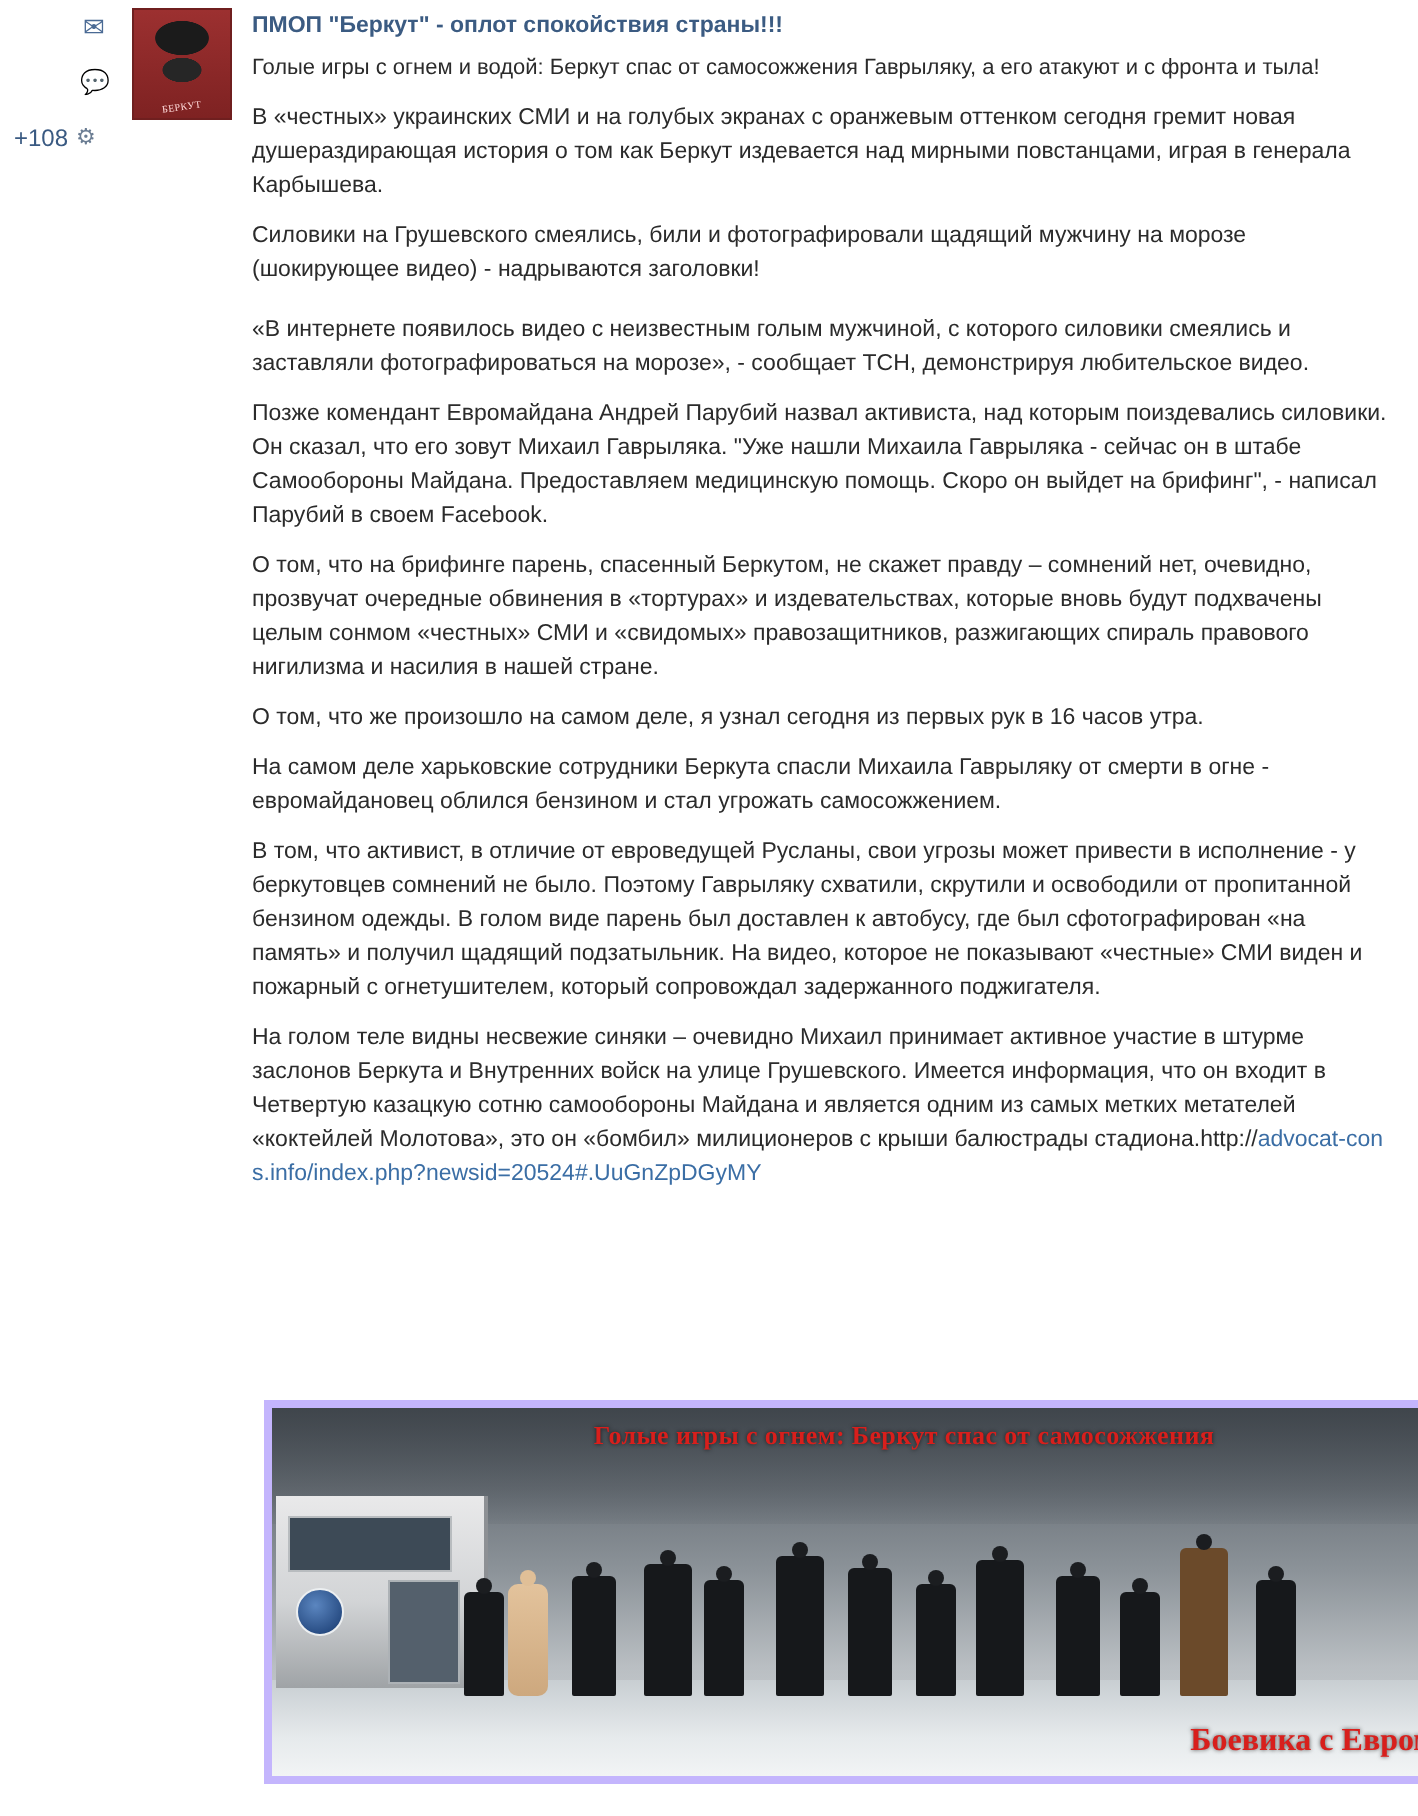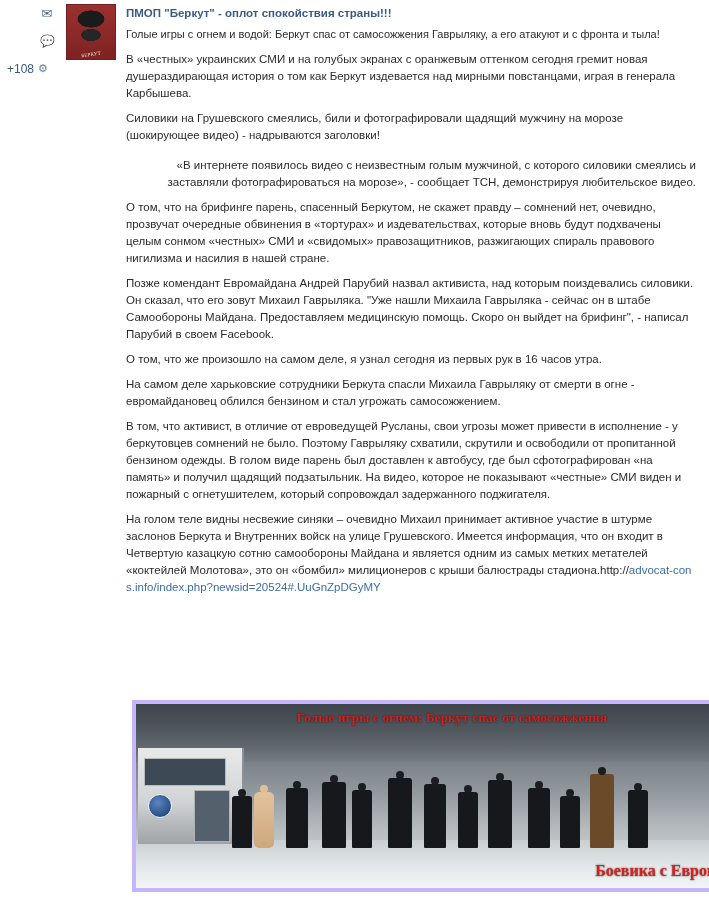--- a/index.html
+++ b/index.html
@@ -118,21 +118,20 @@
   }
   .para {
     margin: 8px 0 0 0;
     font-size: 11.5px;
     color: #2b2b2b;
     line-height: 17px;
     text-align: left;
   }
   .para.tight {
     margin-top: 13px;
-    text-align: right;
   }
   a.link {
     color: #3b6ea5;
     text-decoration: none;
     word-break: break-all;
   }
 
   
   .photo-wrap {
     position: absolute;
@@ -275,22 +274,22 @@
     <div class="avatar-text">БЕРКУТ</div>
   </div>
 
   <div class="content">
     <div class="post-title">ПМОП "Беркут" - оплот спокойствия страны!!!</div>
     <div class="post-subtitle">Голые игры с огнем и водой: Беркут спас от самосожжения Гаврыляку, а его атакуют и с фронта и тыла!</div>
 
     <p class="para">В «честных» украинских СМИ и на голубых экранах с оранжевым оттенком сегодня гремит новая душераздирающая история о том как Беркут издевается над мирными повстанцами, играя в генерала Карбышева.</p>
     <p class="para">Силовики на Грушевского смеялись, били и фотографировали щадящий мужчину на морозе (шокирующее видео) - надрываются заголовки!</p>
     <p class="para tight">«В интернете появилось видео с неизвестным голым мужчиной, с которого силовики смеялись и заставляли фотографироваться на морозе», - сообщает ТСН, демонстрируя любительское видео.</p>
+    <p class="para">Позже комендант Евромайдана Андрей Парубий назвал активиста, над которым поиздевались силовики. Он сказал, что его зовут Михаил Гаврыляка. "Уже нашли Михаила Гаврыляка - сейчас он в штабе Самообороны Майдана. Предоставляем медицинскую помощь. Скоро он выйдет на брифинг", - написал Парубий в своем Facebook.</p>
     <p class="para">О том, что на брифинге парень, спасенный Беркутом, не скажет правду – сомнений нет, очевидно, прозвучат очередные обвинения в «тортурах» и издевательствах, которые вновь будут подхвачены целым сонмом «честных» СМИ и «свидомых» правозащитников, разжигающих спираль правового нигилизма и насилия в нашей стране.</p>
-    <p class="para">Позже комендант Евромайдана Андрей Парубий назвал активиста, над которым поиздевались силовики. Он сказал, что его зовут Михаил Гаврыляка. "Уже нашли Михаила Гаврыляка - сейчас он в штабе Самообороны Майдана. Предоставляем медицинскую помощь. Скоро он выйдет на брифинг", - написал Парубий в своем Facebook.</p>
     <p class="para">О том, что же произошло на самом деле, я узнал сегодня из первых рук в 16 часов утра.</p>
     <p class="para">На самом деле харьковские сотрудники Беркута спасли Михаила Гаврыляку от смерти в огне - евромайдановец облился бензином и стал угрожать самосожжением.</p>
     <p class="para">В том, что активист, в отличие от евроведущей Русланы, свои угрозы может привести в исполнение - у беркутовцев сомнений не было. Поэтому Гаврыляку схватили, скрутили и освободили от пропитанной бензином одежды. В голом виде парень был доставлен к автобусу, где был сфотографирован «на память» и получил щадящий подзатыльник. На видео, которое не показывают «честные» СМИ виден и пожарный с огнетушителем, который сопровождал задержанного поджигателя.</p>
 
     <p class="para">
       <span>На голом теле видны несвежие синяки – очевидно Михаил принимает активное участие в штурме заслонов Беркута и Внутренних войск на улице Грушевского. Имеется информация, что он входит в Четвертую казацкую сотню самообороны Майдана и является одним из самых метких метателей «коктейлей Молотова», это он «бомбил» милиционеров с крыши балюстрады стадиона.</span><span>http://</span><a class="link" href="#">advocat-cons.info/index.php?newsid=20524#.UuGnZpDGyMY</a>
     </p>
   </div>
 
   <div class="photo-wrap">

